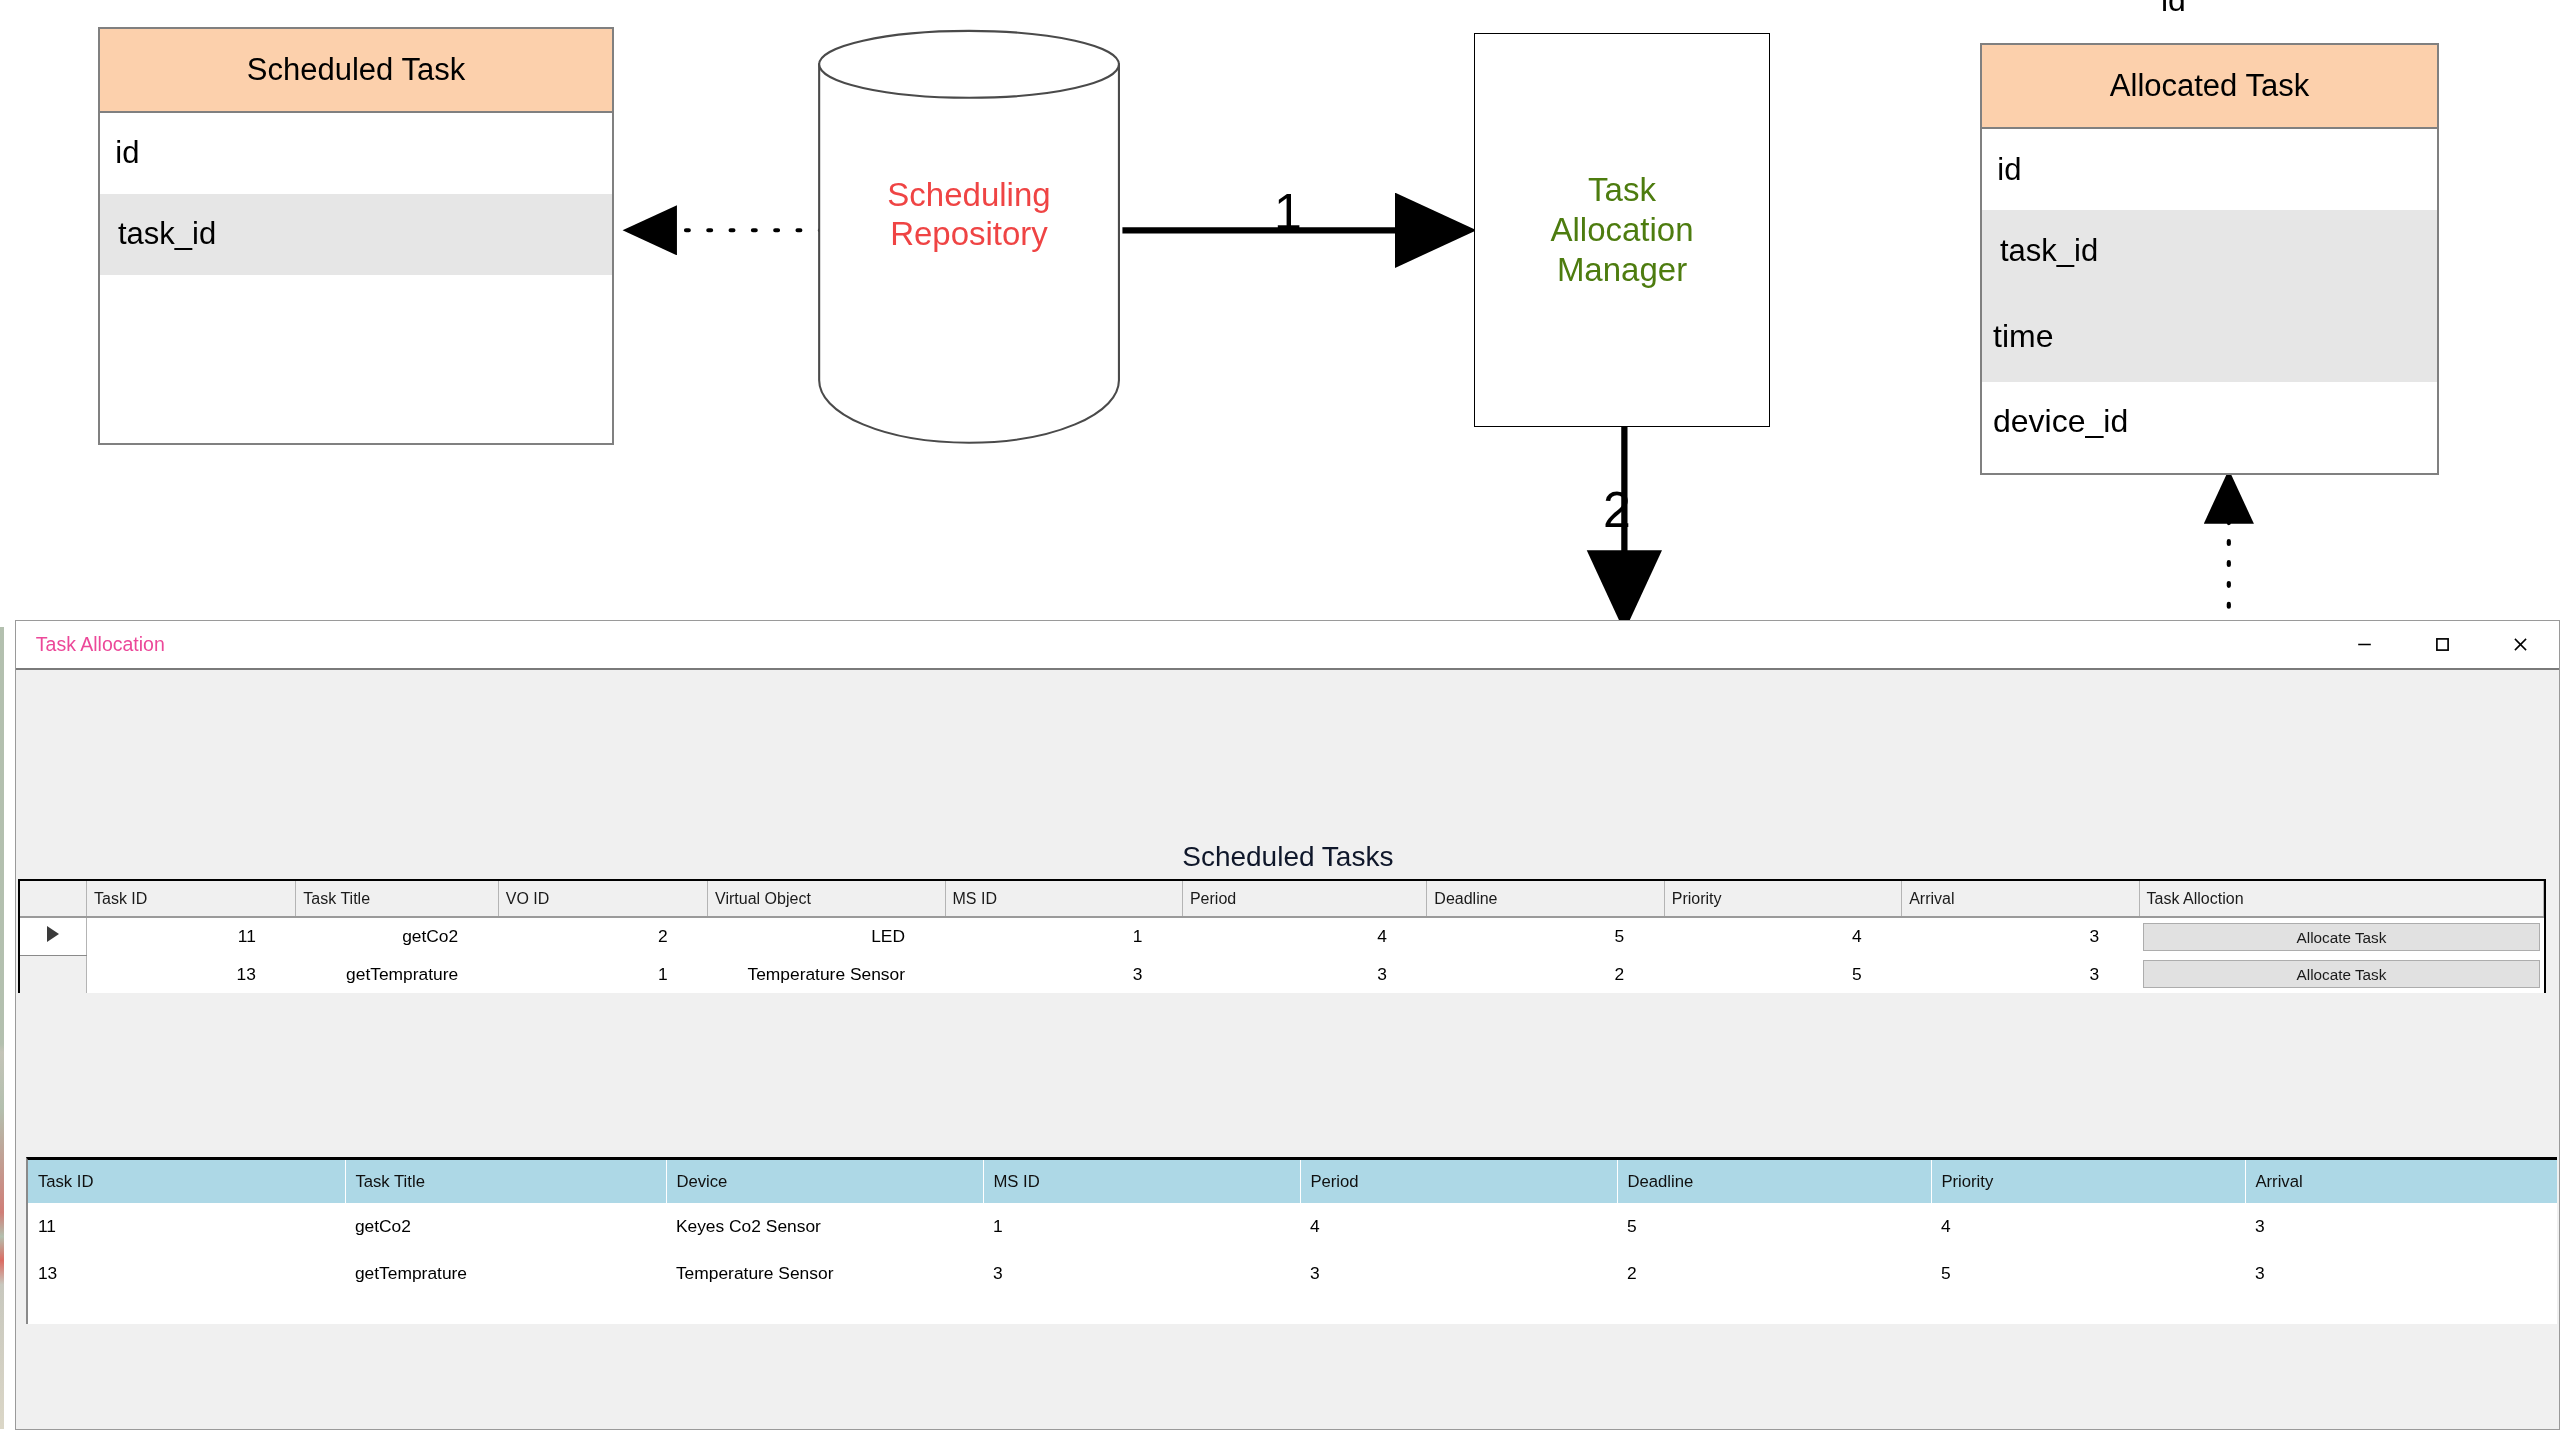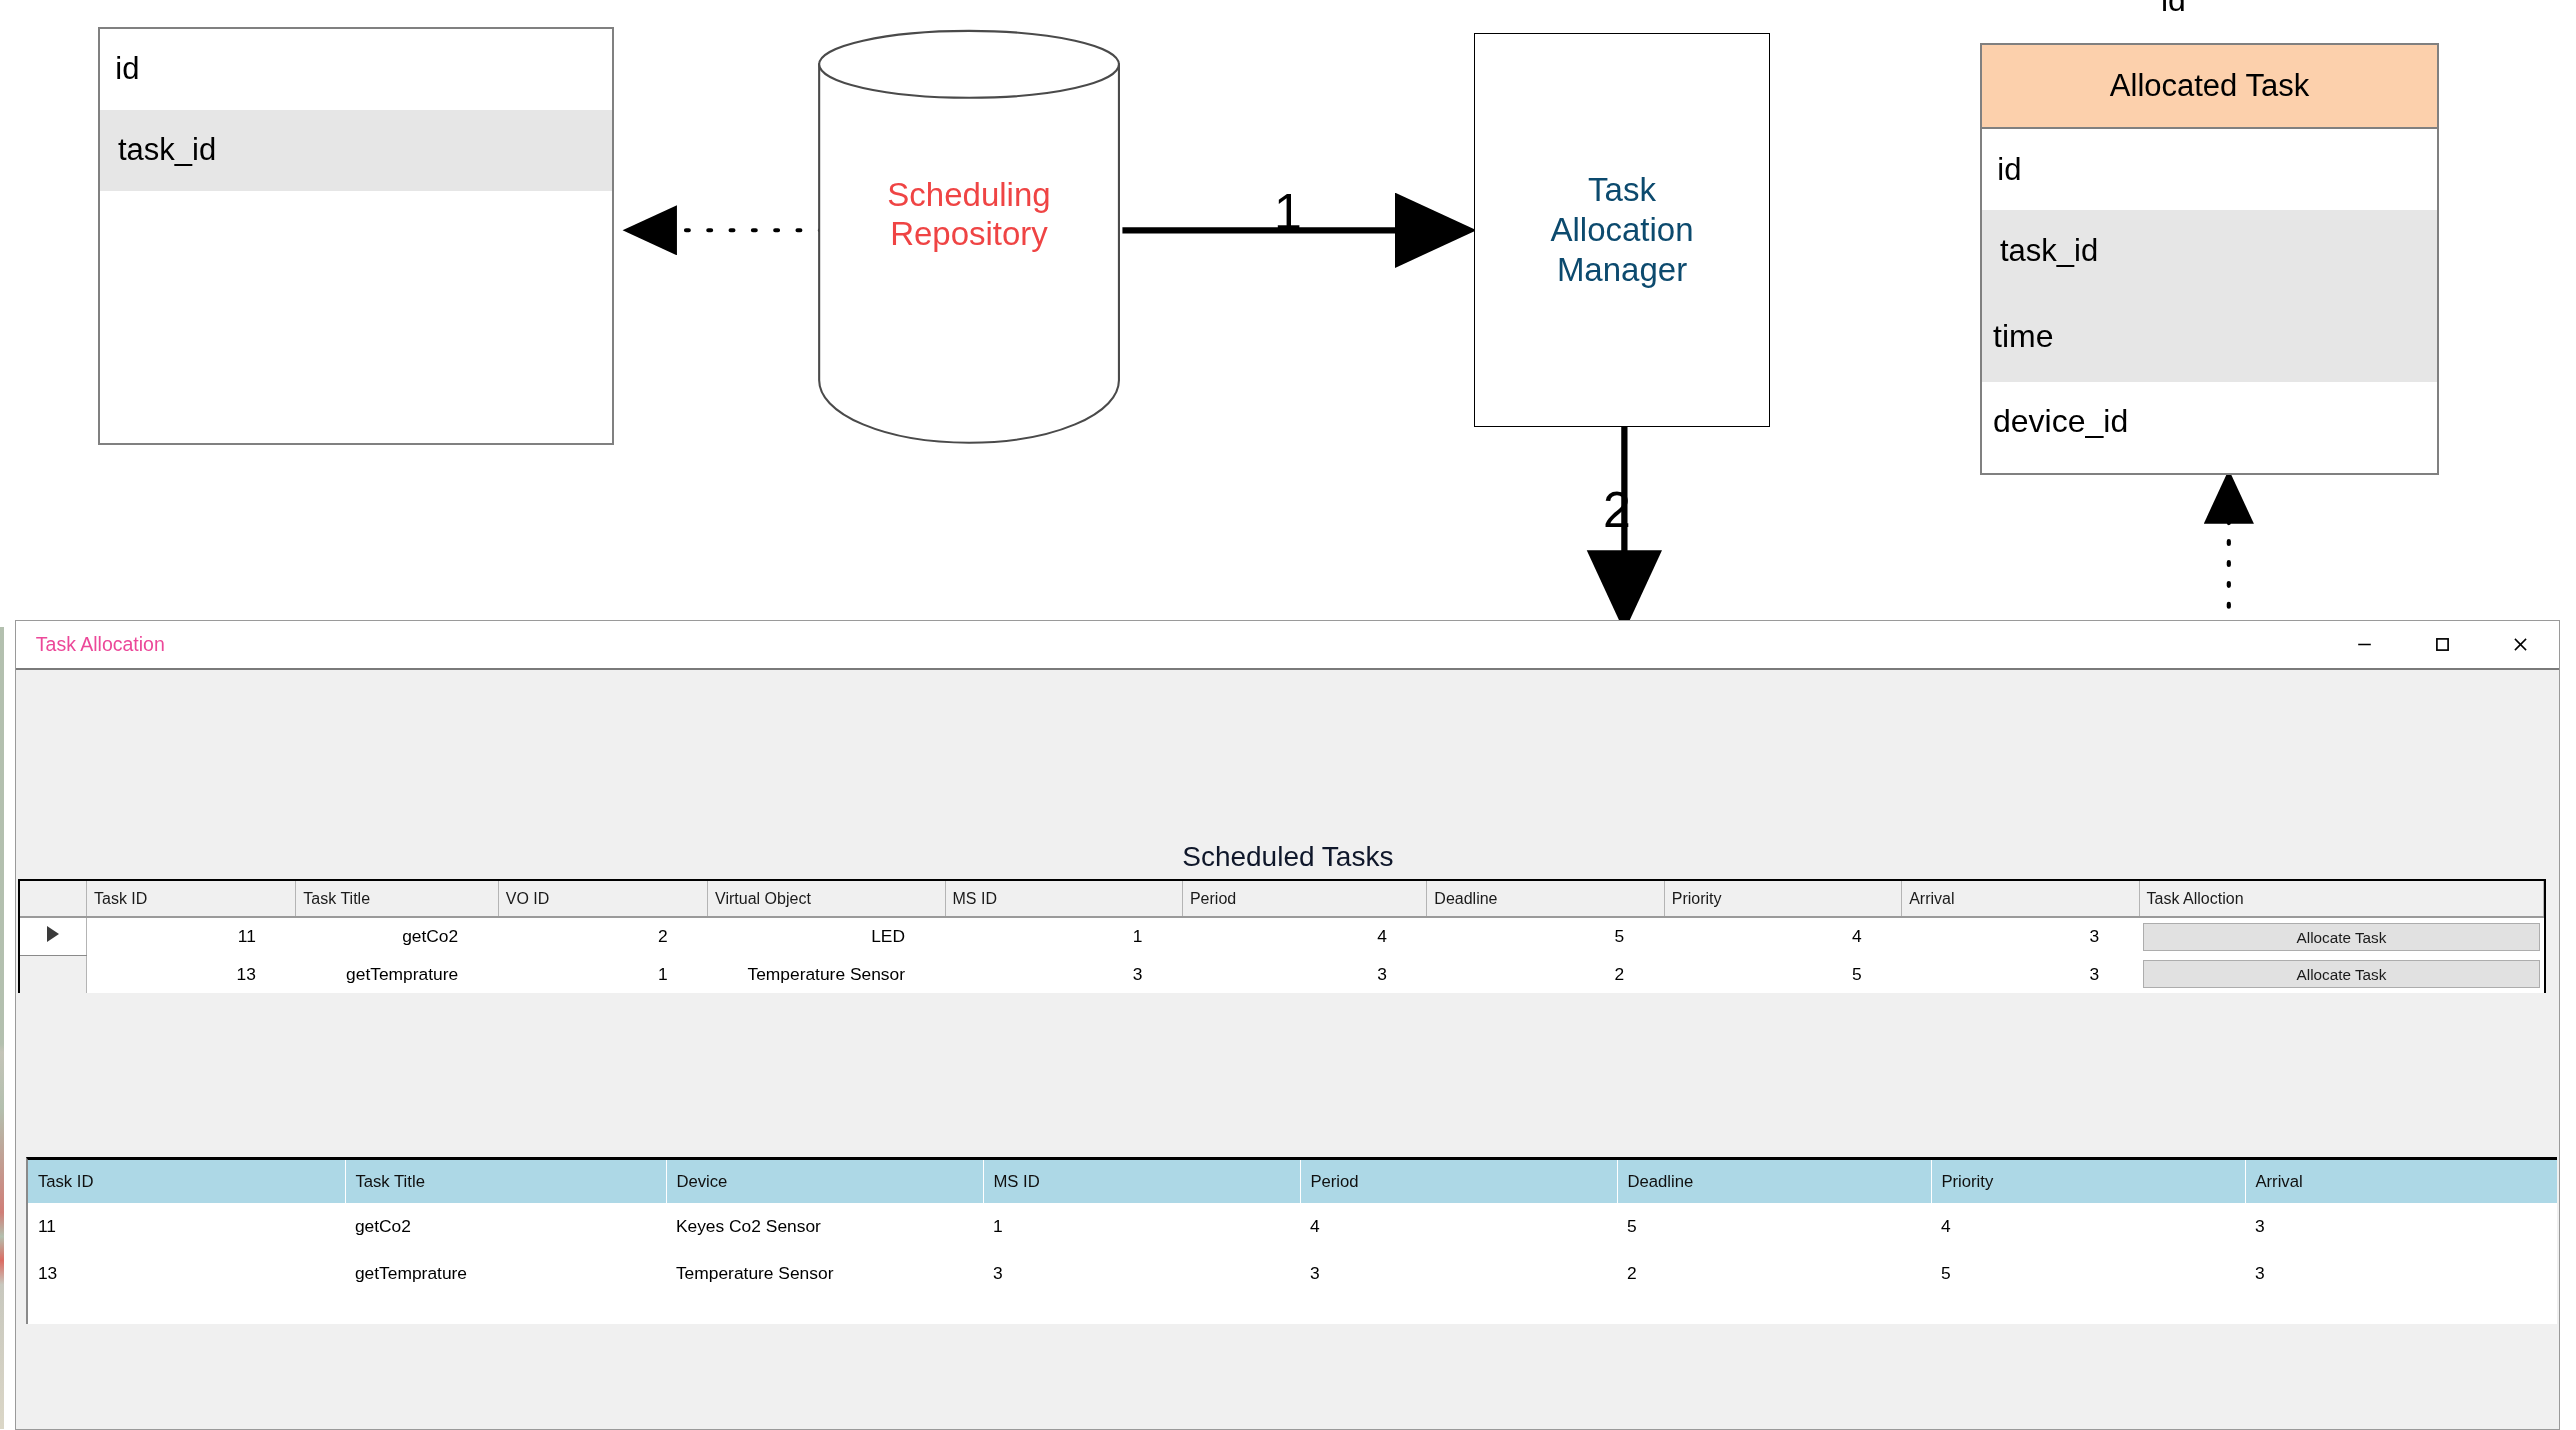--- a/index.html
+++ b/index.html
@@ -57,21 +57,21 @@
   
   .procbox {
     position: absolute;
     border: 1.4px solid #000000;
     box-sizing: border-box;
     background: #ffffff;
     display: flex;
     align-items: center;
     justify-content: center;
     text-align: center;
-    color: #0c4a6e;
+    color: #4d7c0f;
     line-height: 1.22;
   }
 
   
   .conn-label {
     position: absolute;
     color: #000000;
     font-weight: 400;
   }
   .svg-layer {
@@ -306,20 +306,23 @@
 
     <g>
       <path d="M1175,92 L1175,545 A115,48 0 0 0 1605,545 L1605,92 Z" fill="#ffffff" stroke="#4a4a4a" stroke-width="3"></path>
       <ellipse cx="1390" cy="92" rx="215" ry="48" fill="#ffffff" stroke="#4a4a4a" stroke-width="3"></ellipse>
     </g>
   </svg>
 
   <div class="clipped-frag" style="left:2161px; top:-14px; width:139px; height:28px; font-size:32px; line-height:28px;">id</div>
 
   <div class="entity" style="left:98px; top:26.5px; width:516px; height:418px;">
+    <div class="entity-header" style="height:84px; font-size:31px;">
+      <span>Scheduled Task</span>
+    </div>
     <div class="entity-row plain" style="height:81px; padding-left:15.3px; font-size:31px;">
       <span>id</span>
     </div>
     <div class="entity-row alt" style="height:81px; padding-left:18px; font-size:31px;">
       <span>task_id</span>
     </div>
   </div>
 
   <div class="cylinder" style="left:819px; top:64px; width:300px; height:349px;">
     <div class="cyl-label" style="top:112px; font-size:33px;">

